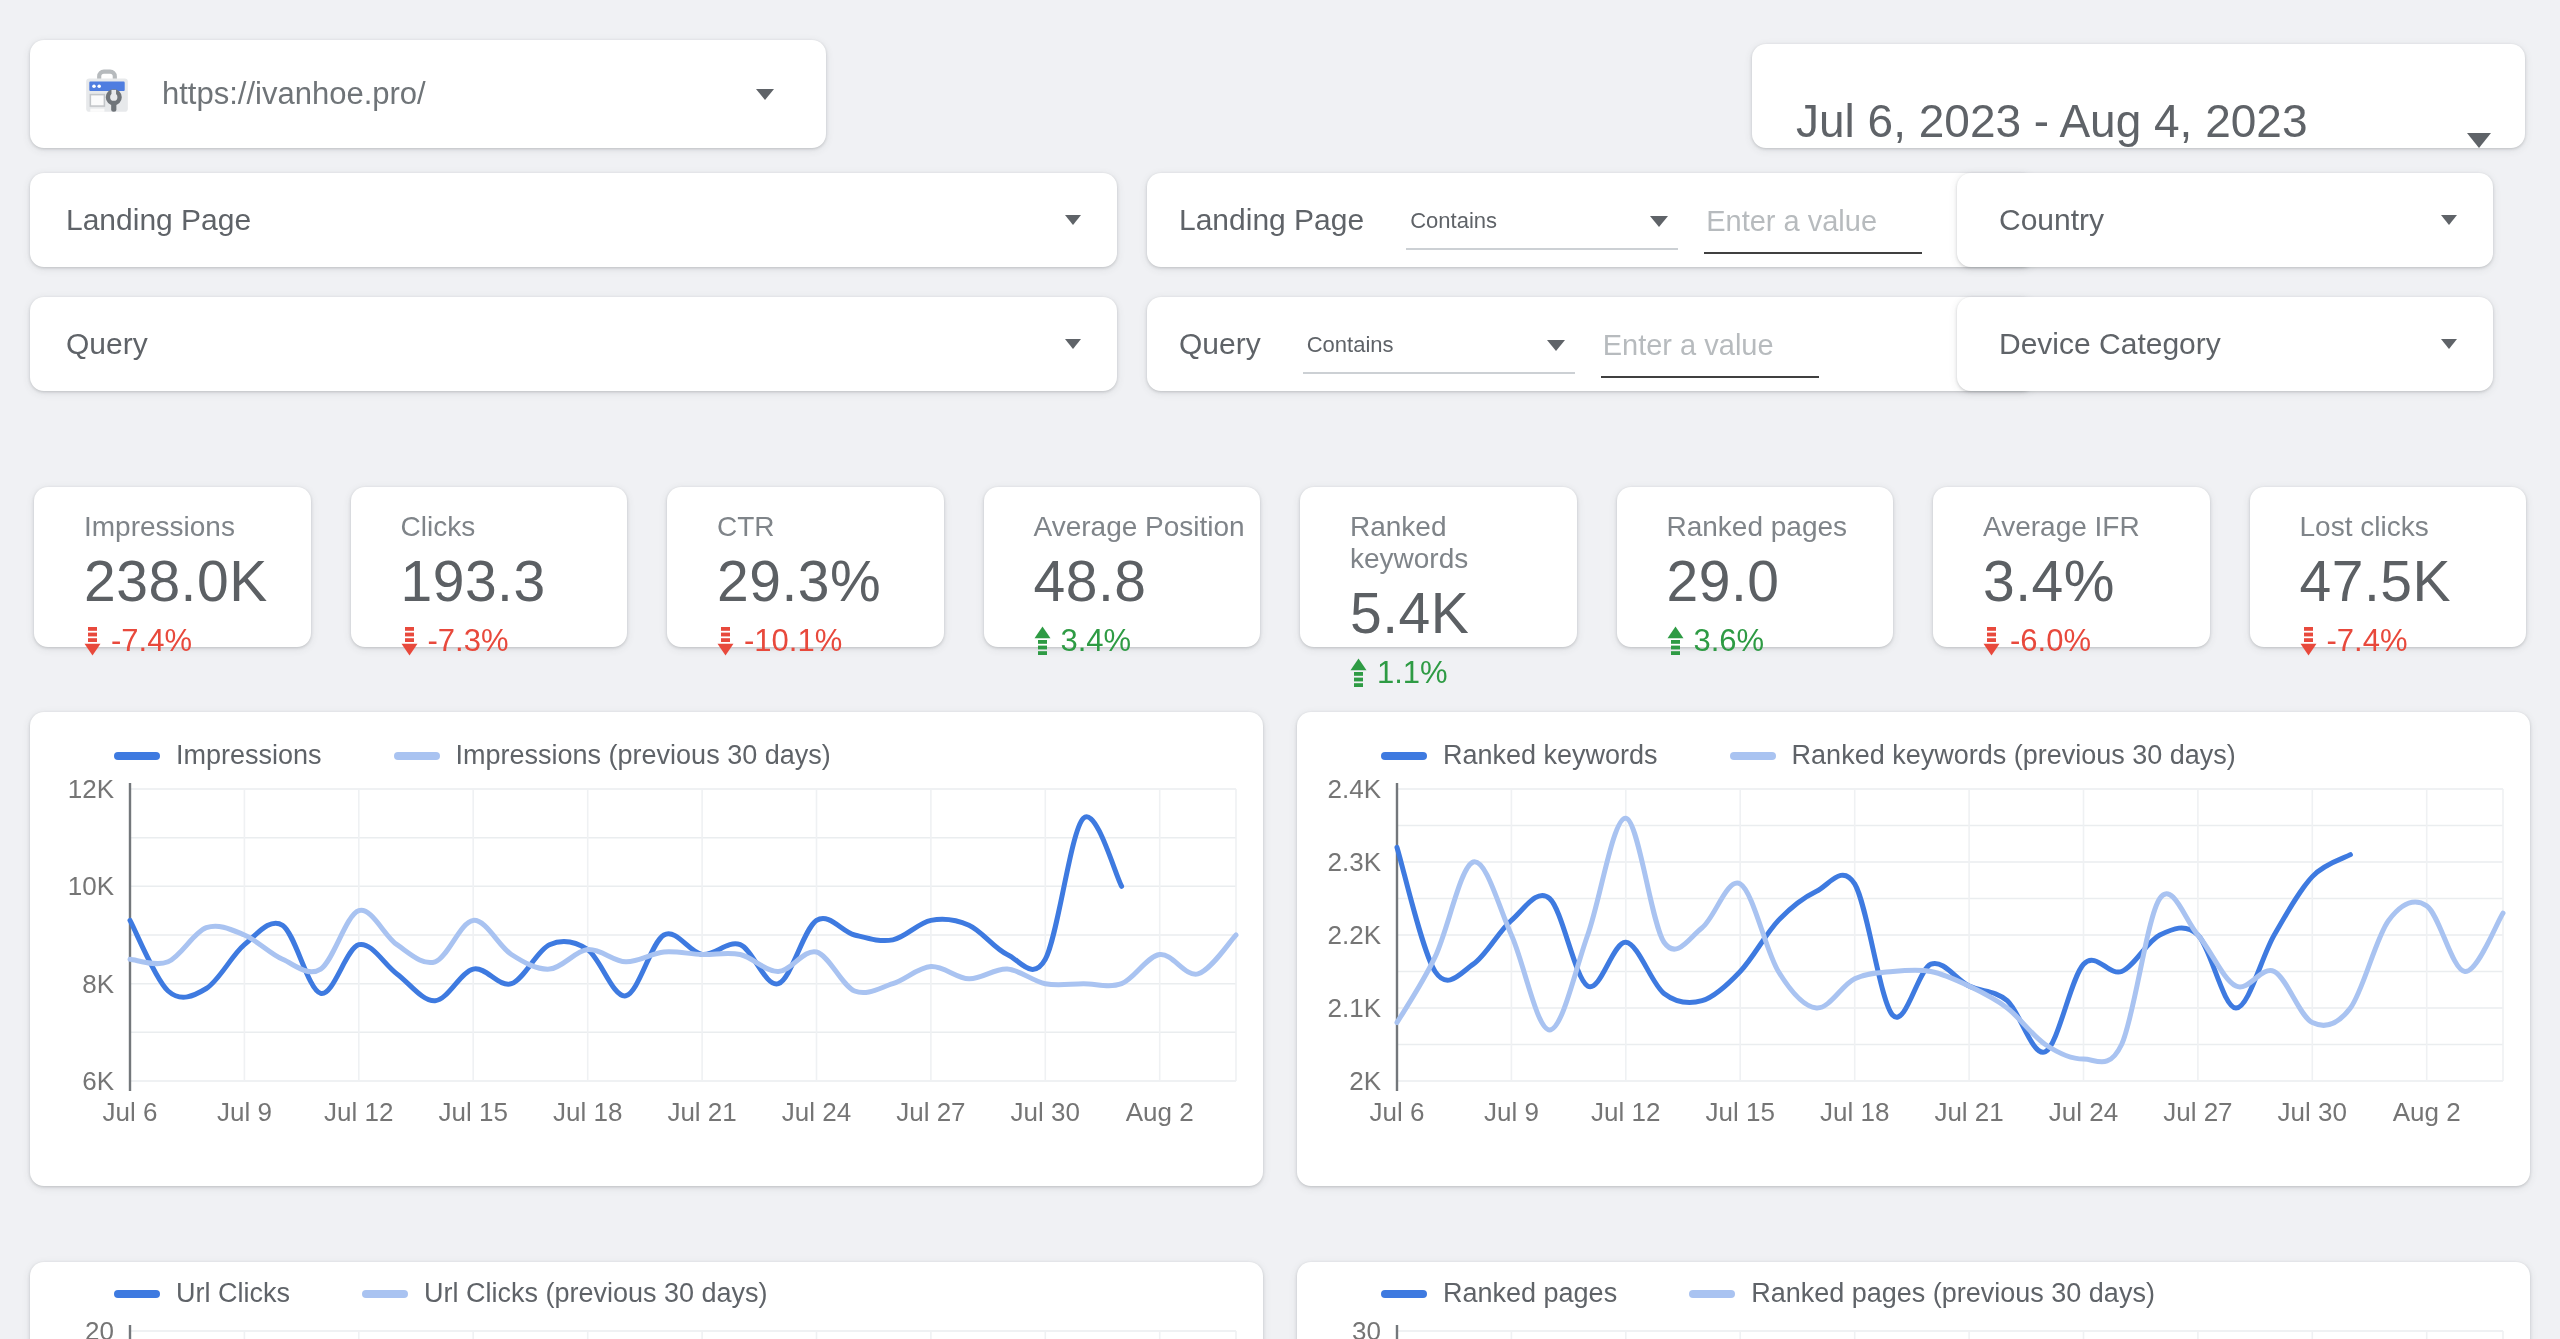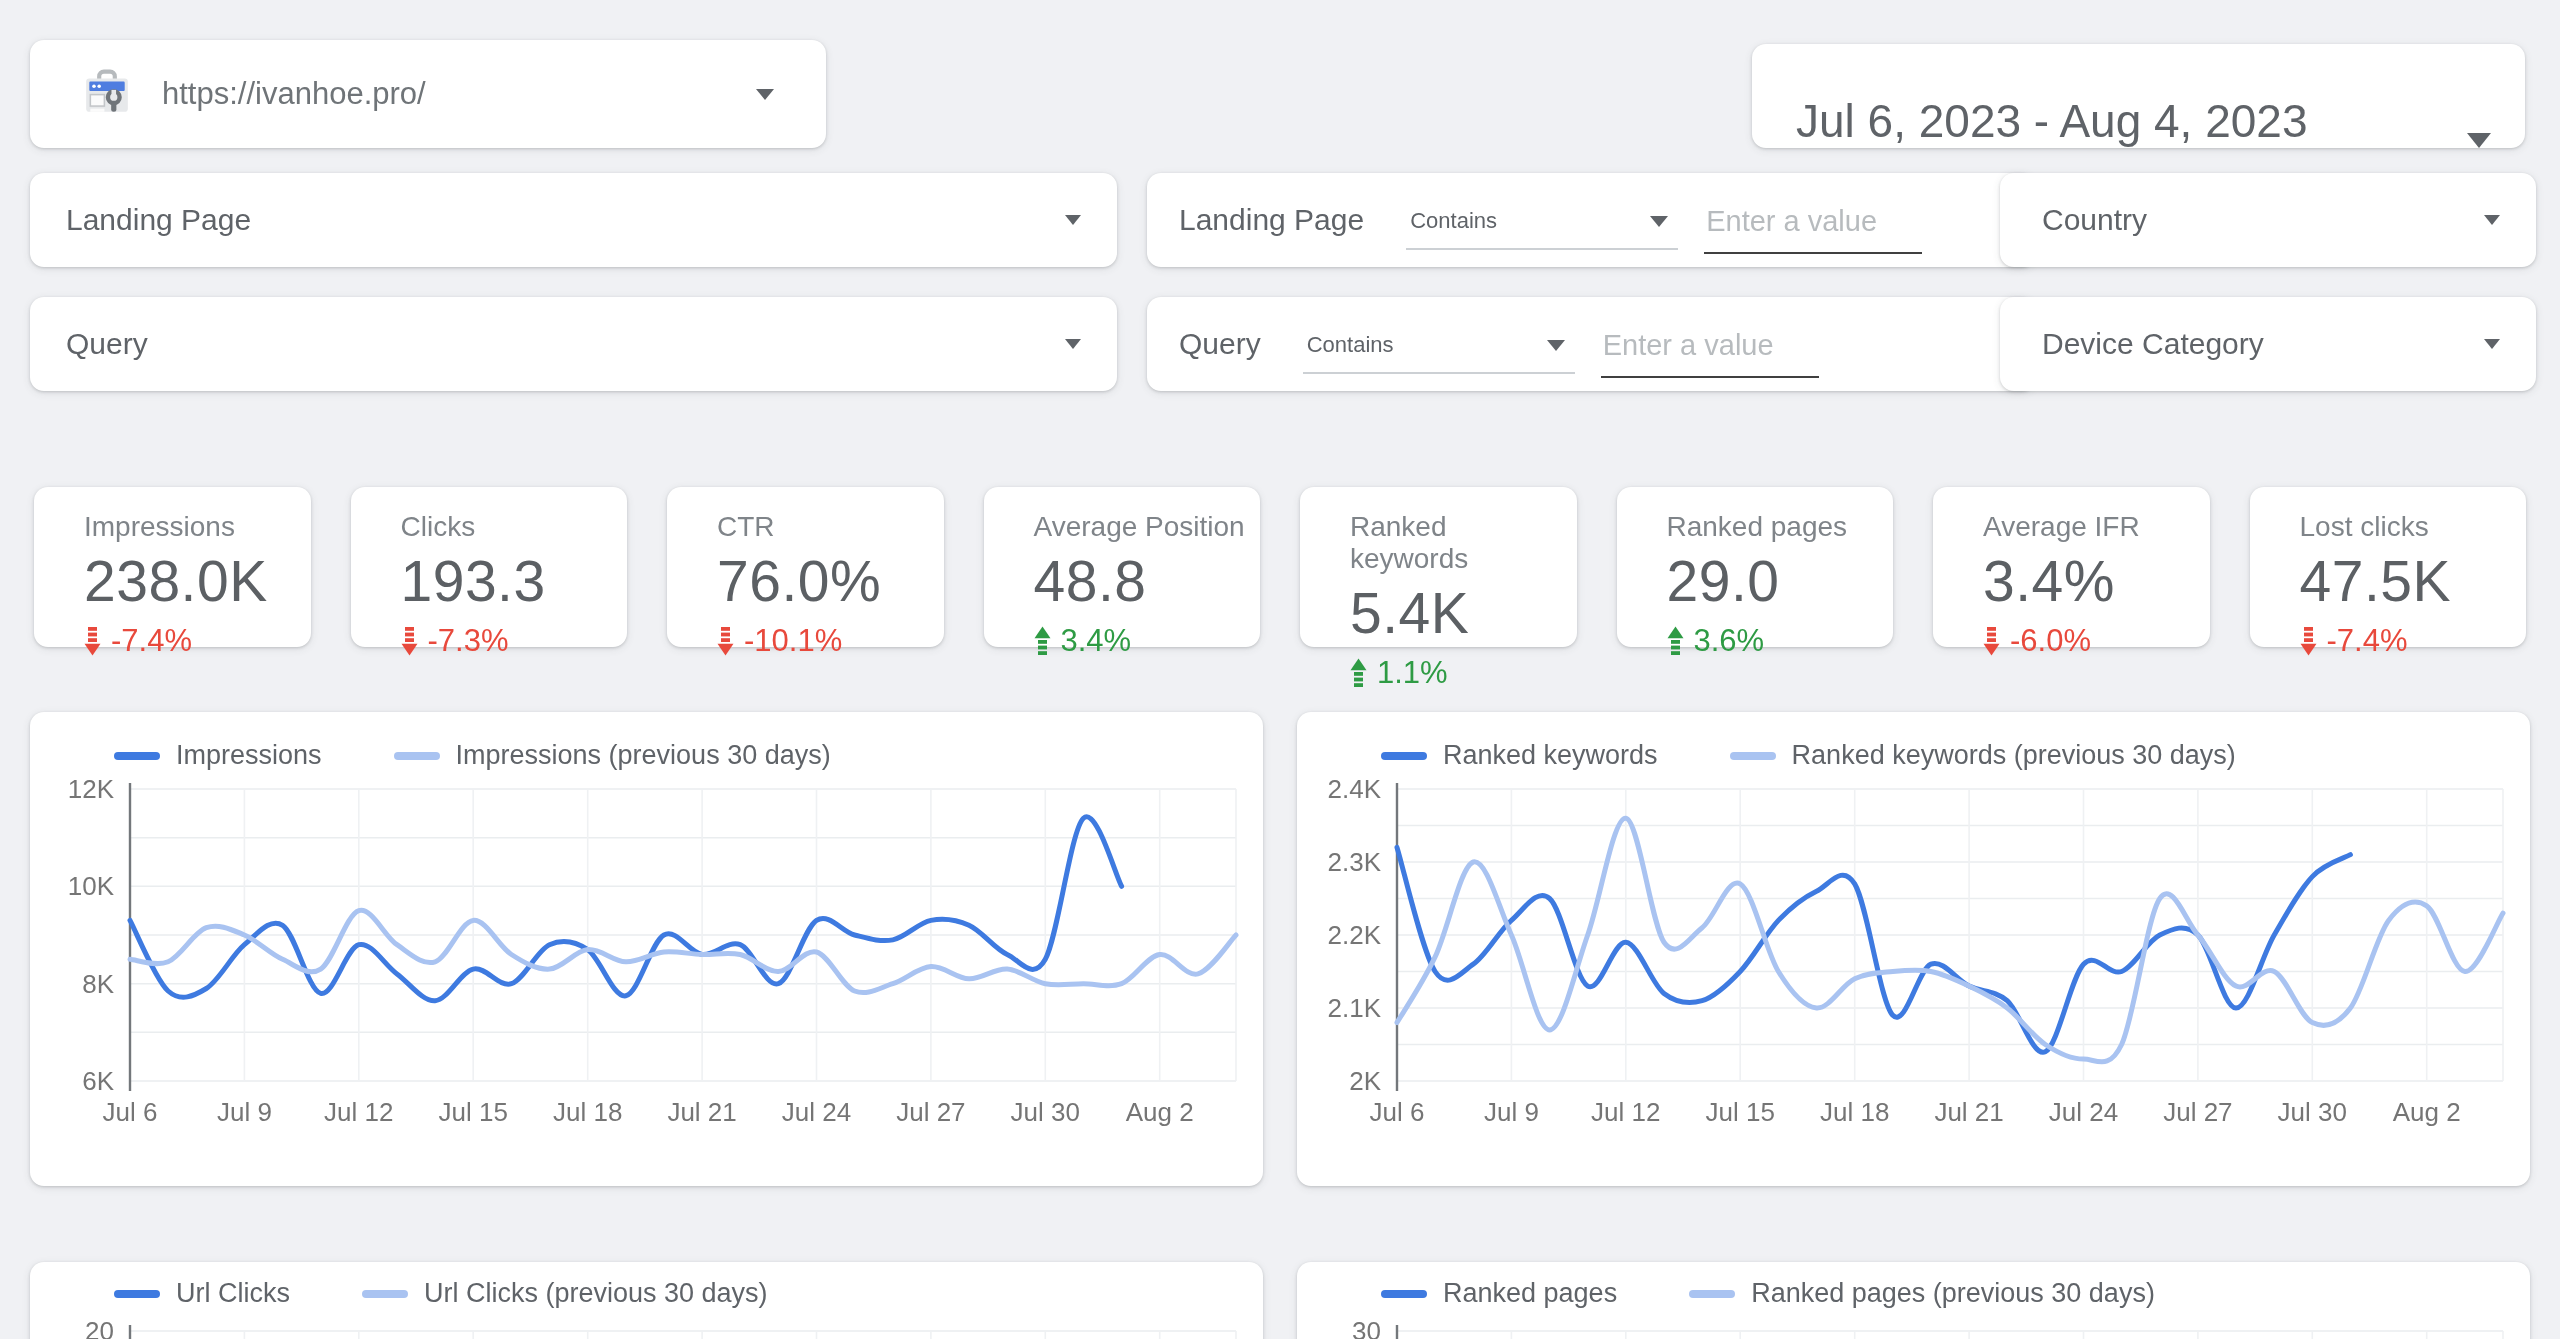--- a/index.html
+++ b/index.html
@@ -17,21 +17,21 @@
 
   .dd-arrow { width:0; height:0; border-left:9px solid transparent; border-right:9px solid transparent; border-top:11px solid #5f6368; flex:0 0 auto; }
   .dd-arrow.sm { border-left-width:8px; border-right-width:8px; border-top-width:10px; }
   .dd-arrow.lg { border-left-width:12px; border-right-width:12px; border-top-width:15px; }
 
   
   .dropdown { height:94px; display:flex; align-items:center; padding:0 36px; cursor:pointer; }
   .dropdown .label { font-size:30px; color:#5f6368; flex:1 1 auto; }
   .row2 { top:173px; } .row3 { top:297px; }
   .dd-left { left:30px; width:1087px; }
-  .dd-right { left:2000px; width:536px; padding-left:42px; }
+  .dd-right { left:1957px; width:536px; padding-left:42px; }
   .condition { left:1147px; width:888px; height:94px; display:flex; align-items:center; padding:0 32px; }
   .cond-field { font-size:30px; color:#5f6368; margin-right:42px; }
   .cond-op { display:inline-flex; align-items:center; justify-content:space-between; width:272px;
              border-bottom:2px solid #ccd0d4; padding:0 10px 14px 4px; transform:translateY(9px); cursor:pointer; }
   .cond-op .op-text { font-size:22px; color:#5f6368; }
   .cond-input { display:inline-block; width:218px; border-bottom:2px solid #404040; padding:0 0 14px 2px;
                 margin-left:26px; transform:translateY(9px); cursor:text; }
   .cond-input .ph { font-size:29px; color:#b7bbbe; }
 
   
@@ -151,21 +151,21 @@
               <rect x="4" y="12.2" width="9" height="3.8"></rect>
               <path d="M0.5 17.8 L16.5 17.8 L8.5 29.5 Z"></path>
             </g>
           </svg>
         </span>
         <span>-7.3%</span>
       </div>
   </div>
   <div class="kpi">
     <div class="kpi-label">CTR</div>
-    <div class="kpi-value">76.0%</div>
+    <div class="kpi-value">29.3%</div>
     <div class="kpi-delta delta-down">
         <span class="trend-arrow">
           <svg width="17" height="30" viewBox="0 0 17 30">
             <g fill="currentColor">
               <rect x="4" y="1" width="9" height="3.8"></rect>
               <rect x="4" y="6.6" width="9" height="3.8"></rect>
               <rect x="4" y="12.2" width="9" height="3.8"></rect>
               <path d="M0.5 17.8 L16.5 17.8 L8.5 29.5 Z"></path>
             </g>
           </svg>

